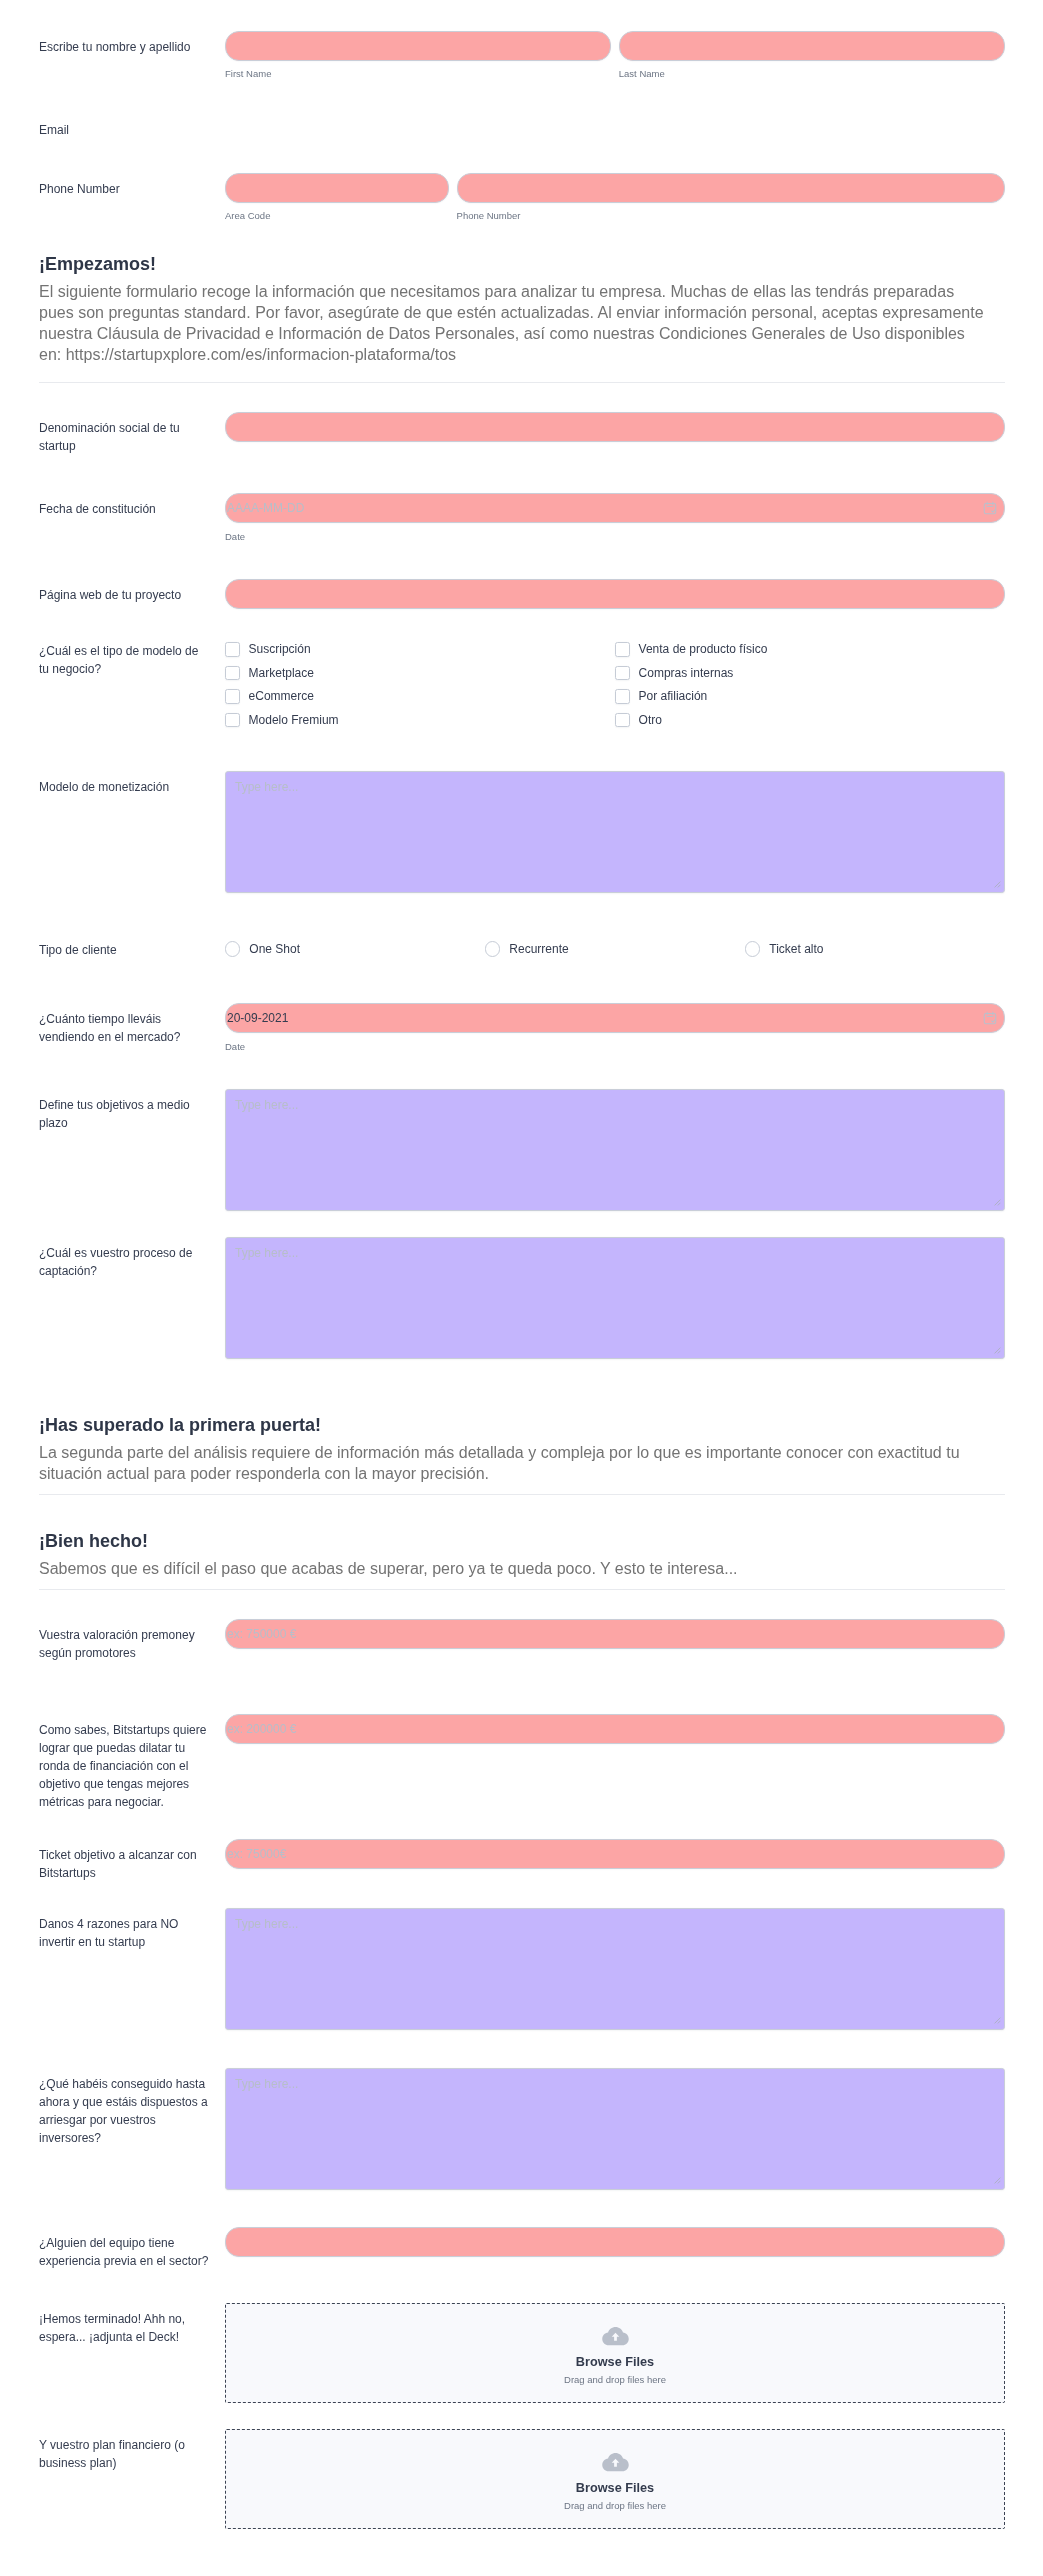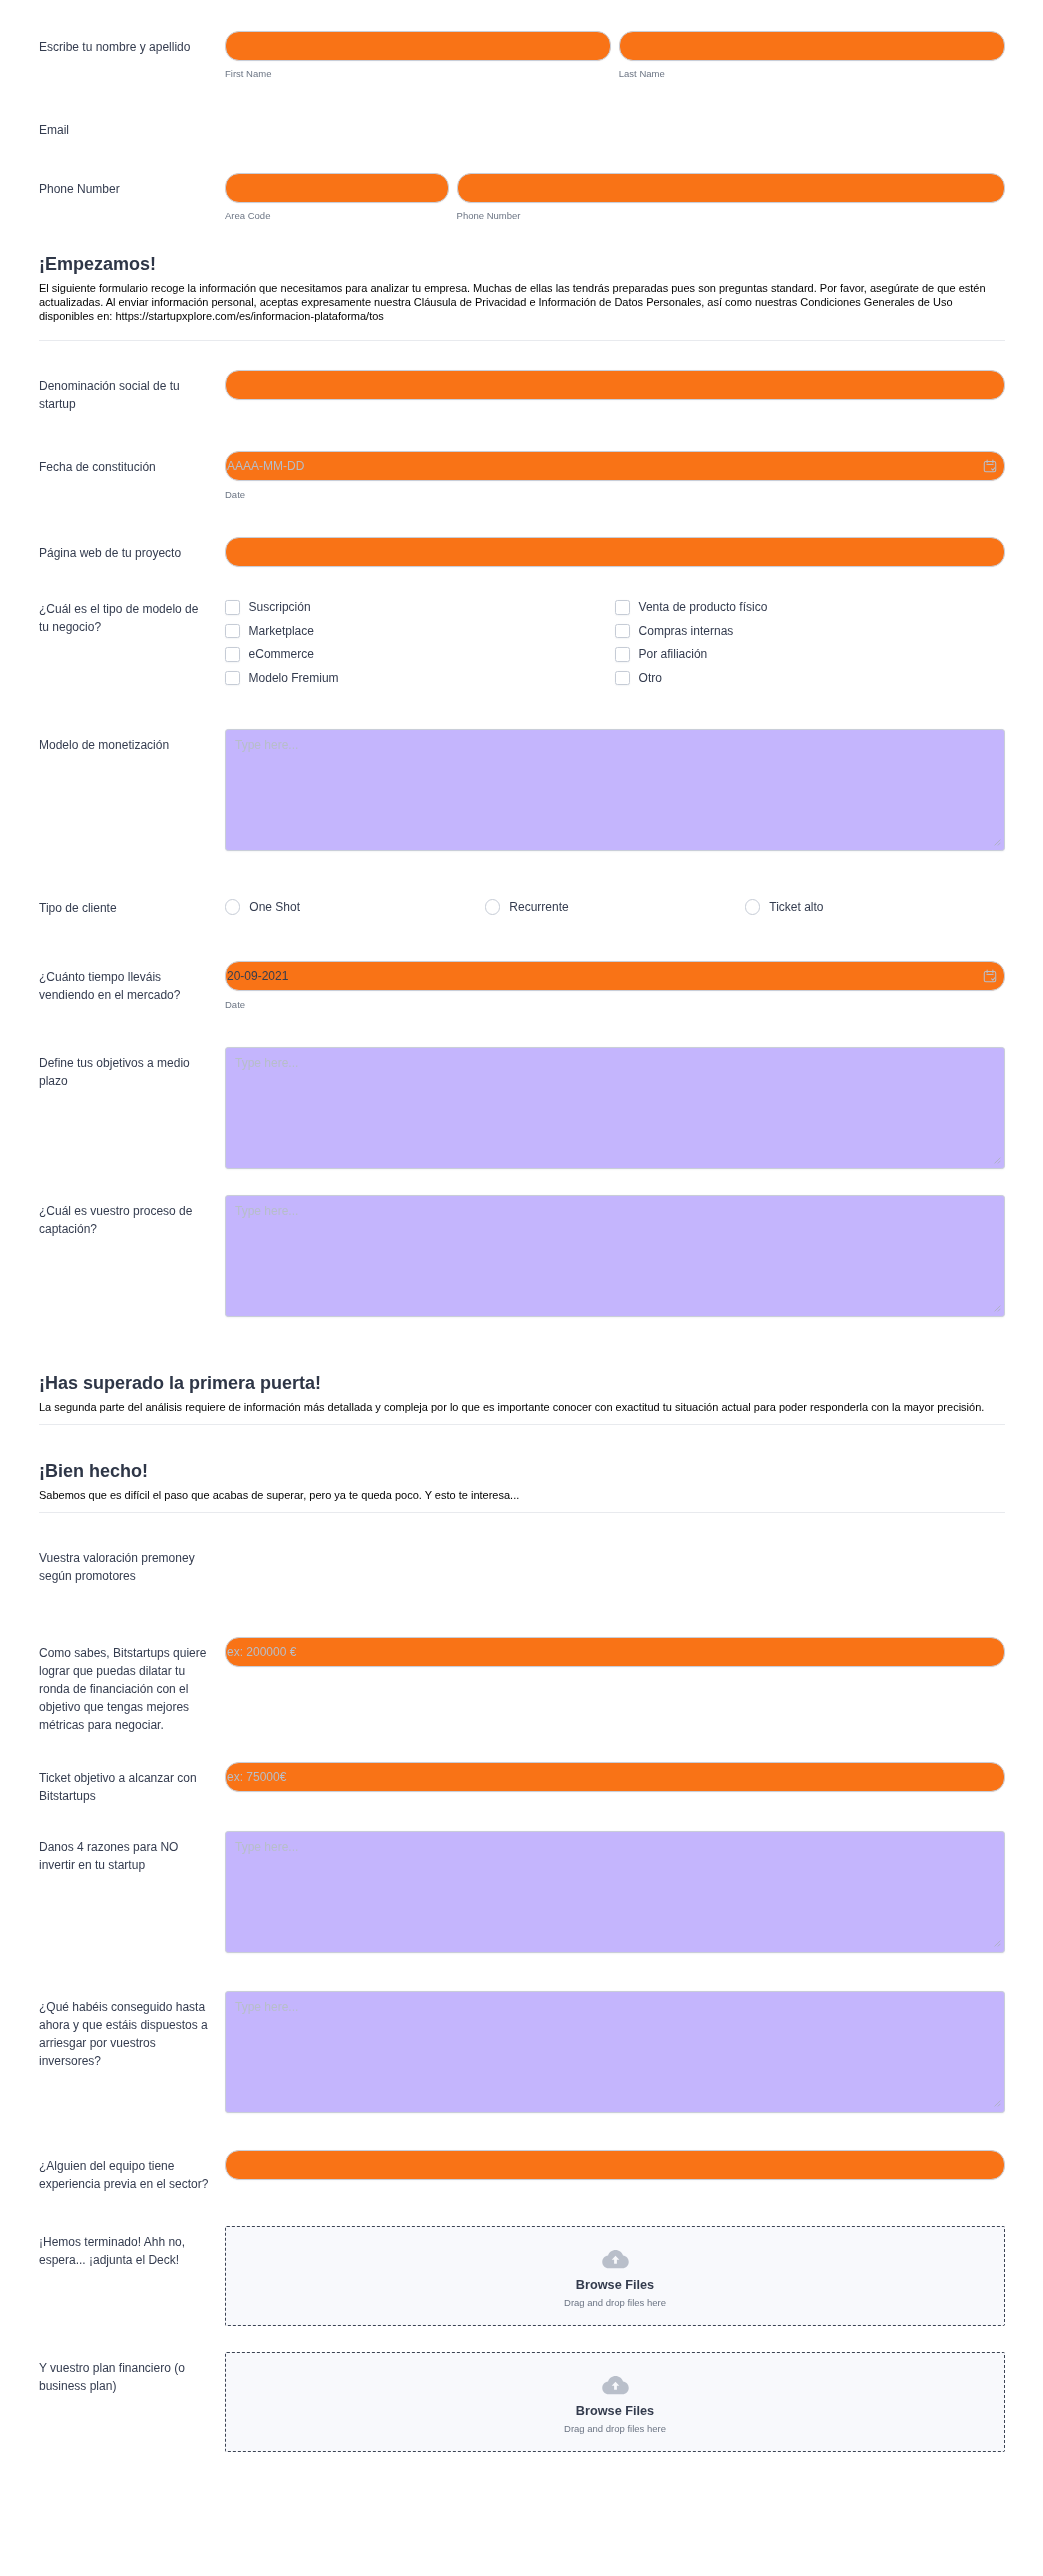--- a/index.html
+++ b/index.html
@@ -23,21 +23,21 @@
   .split{display:flex;gap:7.6px;}
   .col{flex:1;min-width:0;}
   .area-col{flex:0 0 224px;}
   .num-col{flex:1;min-width:0;}
   input.text{
     width:100%;
     height:30px;
     box-sizing:border-box;
     border:0.6px solid #c9ced8;
     border-radius:14px;
-    background:#f97316;
+    background:#fca5a5;
     padding:0 29px 0 1px;
     font-family:"Liberation Sans", sans-serif;
     font-size:12px;
     color:#343c4f;
     box-shadow:0 0.6px 1.3px rgba(40,50,70,0.05);
     outline:none;
   }
   input.text.no-icon{padding-right:9px;}
   input.text::placeholder{color:#b7bec9;opacity:1;}
   textarea.ta{
@@ -104,21 +104,21 @@
     background:#f8f9fc;
     display:flex;
     flex-direction:column;
     align-items:center;
     justify-content:center;
     padding-top:4px;
   }
   .upload .browse{font-size:12.7px;font-weight:700;color:#333b4d;margin-top:8.3px;}
   .upload .drag{font-size:9.5px;color:#6c7584;margin-top:5.7px;}
   h2.sec-title{margin:0;font-size:18px;line-height:21.6px;font-weight:700;color:#2e3647;}
-  p.sec-body{margin:6.4px 0 0 0;font-size:11px;line-height:14px;color:#000000;max-width:947px;}
+  p.sec-body{margin:6.4px 0 0 0;font-size:16px;line-height:21px;color:#737373;max-width:947px;}
   .divider{border:none;border-top:1.3px solid #e8eaee;margin:16.5px 0 0 0;}
   
   .mb44{margin-bottom:28px}.mb52{margin-bottom:33px}
   .mb54{margin-bottom:34px}.mb58{margin-bottom:37px}.mb59{margin-bottom:38px}
   .mb60{margin-bottom:26px}.mb65{margin-bottom:41px}.mb69{margin-bottom:44px}
   .mb81{margin-bottom:38px}.mb82{margin-bottom:52px}
   .sec1{margin:32px 0 29px 0;}
   .sec2{margin:56px 0 29px 0;}
   .sec2 .sec-body{margin-top:5.1px;}
   .sec2 .divider{margin-top:10.2px;}
@@ -329,20 +329,23 @@
   <h2 class="sec-title">¡Has superado la primera puerta!</h2>
   <p class="sec-body">La segunda parte del análisis requiere de información más detallada y compleja por lo que es importante conocer con exactitud tu situación actual para poder responderla con la mayor precisión.</p>
   <hr class="divider">
   <h2 class="sec-title bh">¡Bien hecho!</h2>
   <p class="sec-body">Sabemos que es difícil el paso que acabas de superar, pero ya te queda poco. Y esto te interesa...</p>
   <hr class="divider">
 </section>
 
 <div class="row mb82">
   <div class="label">Vuestra valoración premoney según promotores</div>
+  <div class="field">
+    <input type="text" class="text no-icon" placeholder="ex: 750000 €" style="">
+  </div>
 </div>
 
 <div class="row mb44">
   <div class="label">Como sabes, Bitstartups quiere lograr que puedas dilatar tu ronda de financiación con el objetivo que tengas mejores métricas para negociar.</div>
   <div class="field">
     <input type="text" class="text no-icon" placeholder="ex: 200000 €" style="">
   </div>
 </div>
 
 <div class="row mb60">

